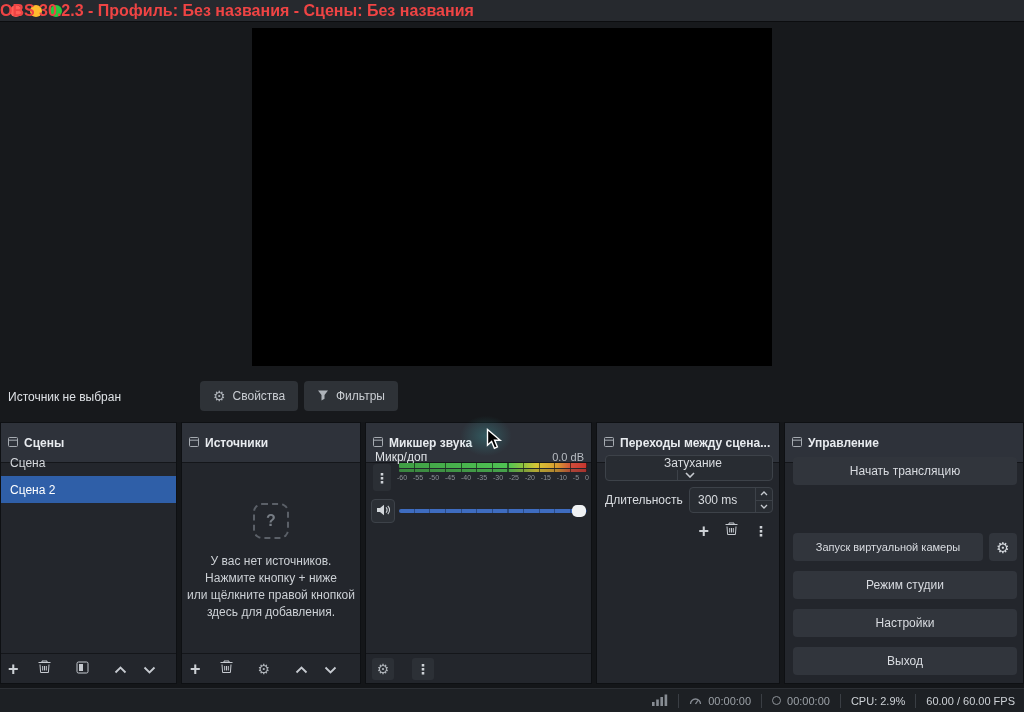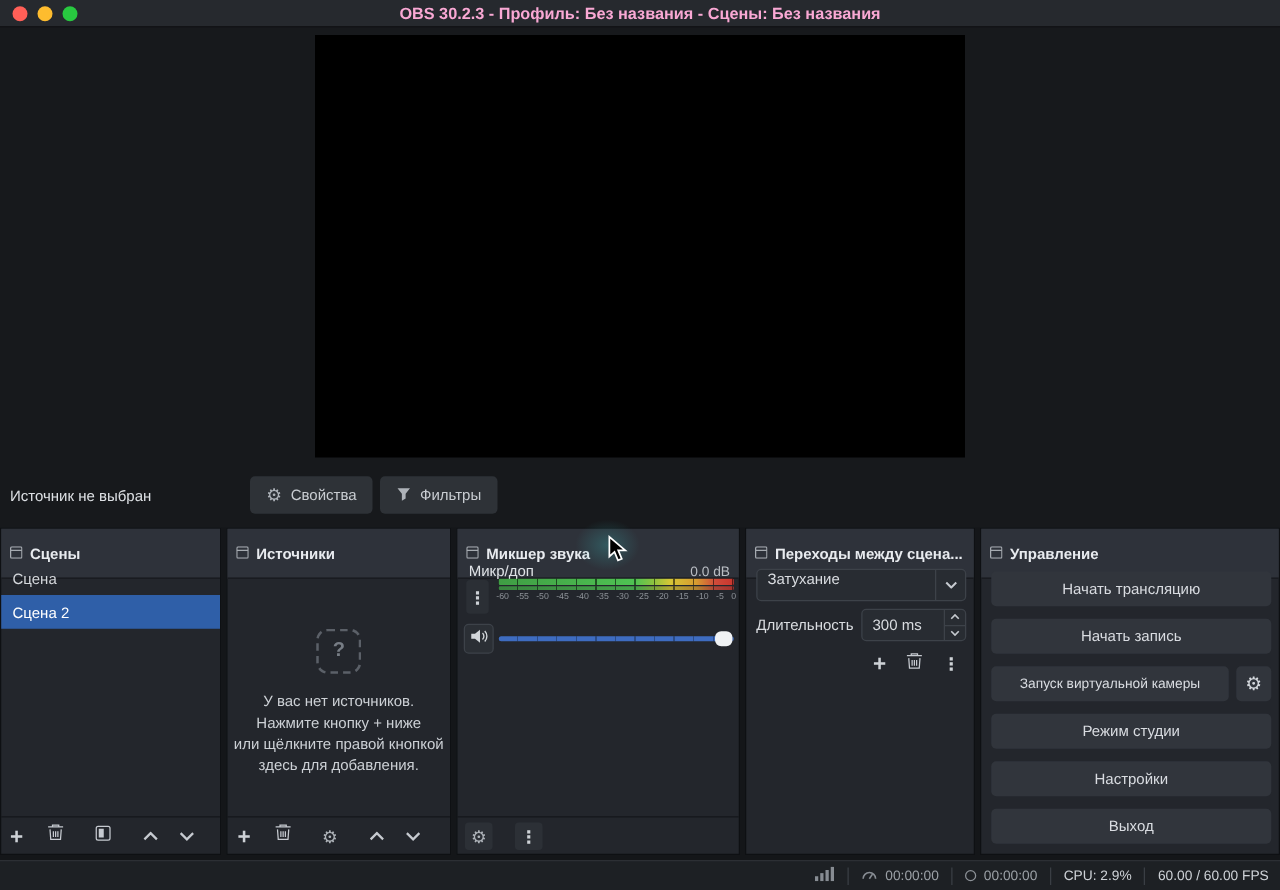--- a/index.html
+++ b/index.html
@@ -4,21 +4,21 @@
 <style>
   *{margin:0;padding:0;box-sizing:border-box;}
   body{font-family:"Liberation Sans","DejaVu Sans",sans-serif;background:#131619;}
   .window{position:relative;width:1024px;height:712px;background:#141619;overflow:hidden;}
 
   .titlebar{position:absolute;left:0;top:0;width:100%;height:22px;background:#26292e;border-bottom:1px solid #0c0d0f;display:flex;align-items:center;z-index:5;}
   .tl{width:12px;height:12px;border-radius:50%;margin-left:8px;}
   .tl.red{background:#ff5f57;margin-left:10px;}
   .tl.yellow{background:#febc2e;}
   .tl.green{background:#28c840;}
-  .title-text{position:absolute;left:0;right:0;text-align:center;font-size:13px;font-weight:bold;color:#f9a8d4;}
+  .title-text{position:absolute;left:0;right:0;font-size:16px;font-weight:bold;color:#ef4444;}
 
   .top-area{position:absolute;left:0;top:22px;width:100%;height:400px;background:#17191c;}
   .canvas{position:absolute;left:252px;top:28px;width:520px;height:338px;background:#000;}
 
   .no-source{position:absolute;left:8px;top:390px;font-size:12px;color:#dde0e4;}
   .src-btn{position:absolute;top:381px;height:30px;background:#2e3237;border-radius:4px;display:flex;align-items:center;gap:7px;padding:0 13px;font-size:12px;color:#c9cdd2;}
   #btn-props{left:200px;}
   #btn-filters{left:304px;}
   .gear-glyph{font-size:14px;color:#aeb3b9;line-height:1;}
 
@@ -67,21 +67,21 @@
   .mx-speaker{position:absolute;left:5px;top:52px;width:24px;height:24px;background:#2b2f35;border:1px solid #3d4249;border-radius:4px;display:flex;align-items:center;justify-content:center;}
   .mx-slider{position:absolute;left:33px;top:52px;width:188px;height:24px;}
   .mx-track{position:absolute;left:0;right:0;top:10px;height:4px;border-radius:2px;background:#3e6cc0;}
   .mx-track::after{content:"";position:absolute;inset:0;
     background:repeating-linear-gradient(to right,rgba(0,0,0,0) 0,rgba(0,0,0,0) 14.6px,rgba(0,0,0,.3) 14.6px,rgba(0,0,0,.3) 15.65px);}
   .mx-handle{position:absolute;right:1px;top:6px;width:14px;height:12px;border-radius:5px;background:#f0f2f4;}
   .mini-btn{width:22px;height:22px;background:#2c3036;border-radius:3px;display:flex;align-items:center;justify-content:center;}
   #dock-mixer .dock-toolbar .mini-btn:nth-child(1){margin-left:6px;}
   #dock-mixer .dock-toolbar .mini-btn:nth-child(2){margin-left:18px;}
 
-  .combo{position:absolute;left:8px;top:8px;width:168px;height:26px;background:#282c32;border:1px solid #3d4249;border-radius:4px;display:flex;align-items:flex-start;}
+  .combo{position:absolute;left:8px;top:8px;width:168px;height:26px;background:#282c32;border:1px solid #3d4249;border-radius:4px;display:flex;align-items:center;flex-direction:column;}
   .combo-label{flex:1;padding-left:8px;font-size:12px;color:#d9dce0;}
   .combo-arrow{width:24px;height:100%;border-left:1px solid #3d4249;display:flex;align-items:center;justify-content:center;}
   .dur-label{position:absolute;left:8px;top:46px;font-size:12px;color:#d9dce0;}
   .spinner{position:absolute;left:92px;top:40px;width:84px;height:26px;background:#282c32;border:1px solid #3d4249;border-radius:4px;display:flex;}
   .spin-val{flex:1;display:flex;align-items:center;padding-left:8px;font-size:12px;color:#d9dce0;}
   .spin-btns{width:17px;border-left:1px solid #3d4249;display:flex;flex-direction:column;}
   .spin-up,.spin-down{flex:1;display:flex;align-items:center;justify-content:center;}
   .spin-down{border-top:1px solid #3d4249;}
   .tr-actions{position:absolute;left:0;right:11px;top:71px;height:26px;display:flex;justify-content:flex-end;align-items:center;gap:16px;}
 
@@ -332,21 +332,20 @@
   <div class="dock" id="dock-controls">
     <div class="dock-header">
       <span><svg width="10" height="10" viewBox="0 0 10 10">
             <rect x="0.5" y="0.5" width="9" height="9" rx="1" fill="none" stroke="#a6abb1"></rect>
             <line x1="0.5" y1="3.2" x2="9.5" y2="3.2" stroke="#a6abb1"></line>
           </svg></span>
       <span>Управление</span>
     </div>
     <div class="dock-body">
       <div class="ctrl-btn" style="top:10px">Начать трансляцию</div>
-      <div class="ctrl-btn" style="top:48px">Начать запись</div>
       <div class="ctrl-btn narrow" style="top:86px">Запуск виртуальной камеры</div>
       <div class="vcam-gear" style="top:86px">
         <span class="gear-glyph">⚙</span>
       </div>
       <div class="ctrl-btn" style="top:124px">Режим студии</div>
       <div class="ctrl-btn" style="top:162px">Настройки</div>
       <div class="ctrl-btn" style="top:200px">Выход</div>
     </div>
   </div>
 

